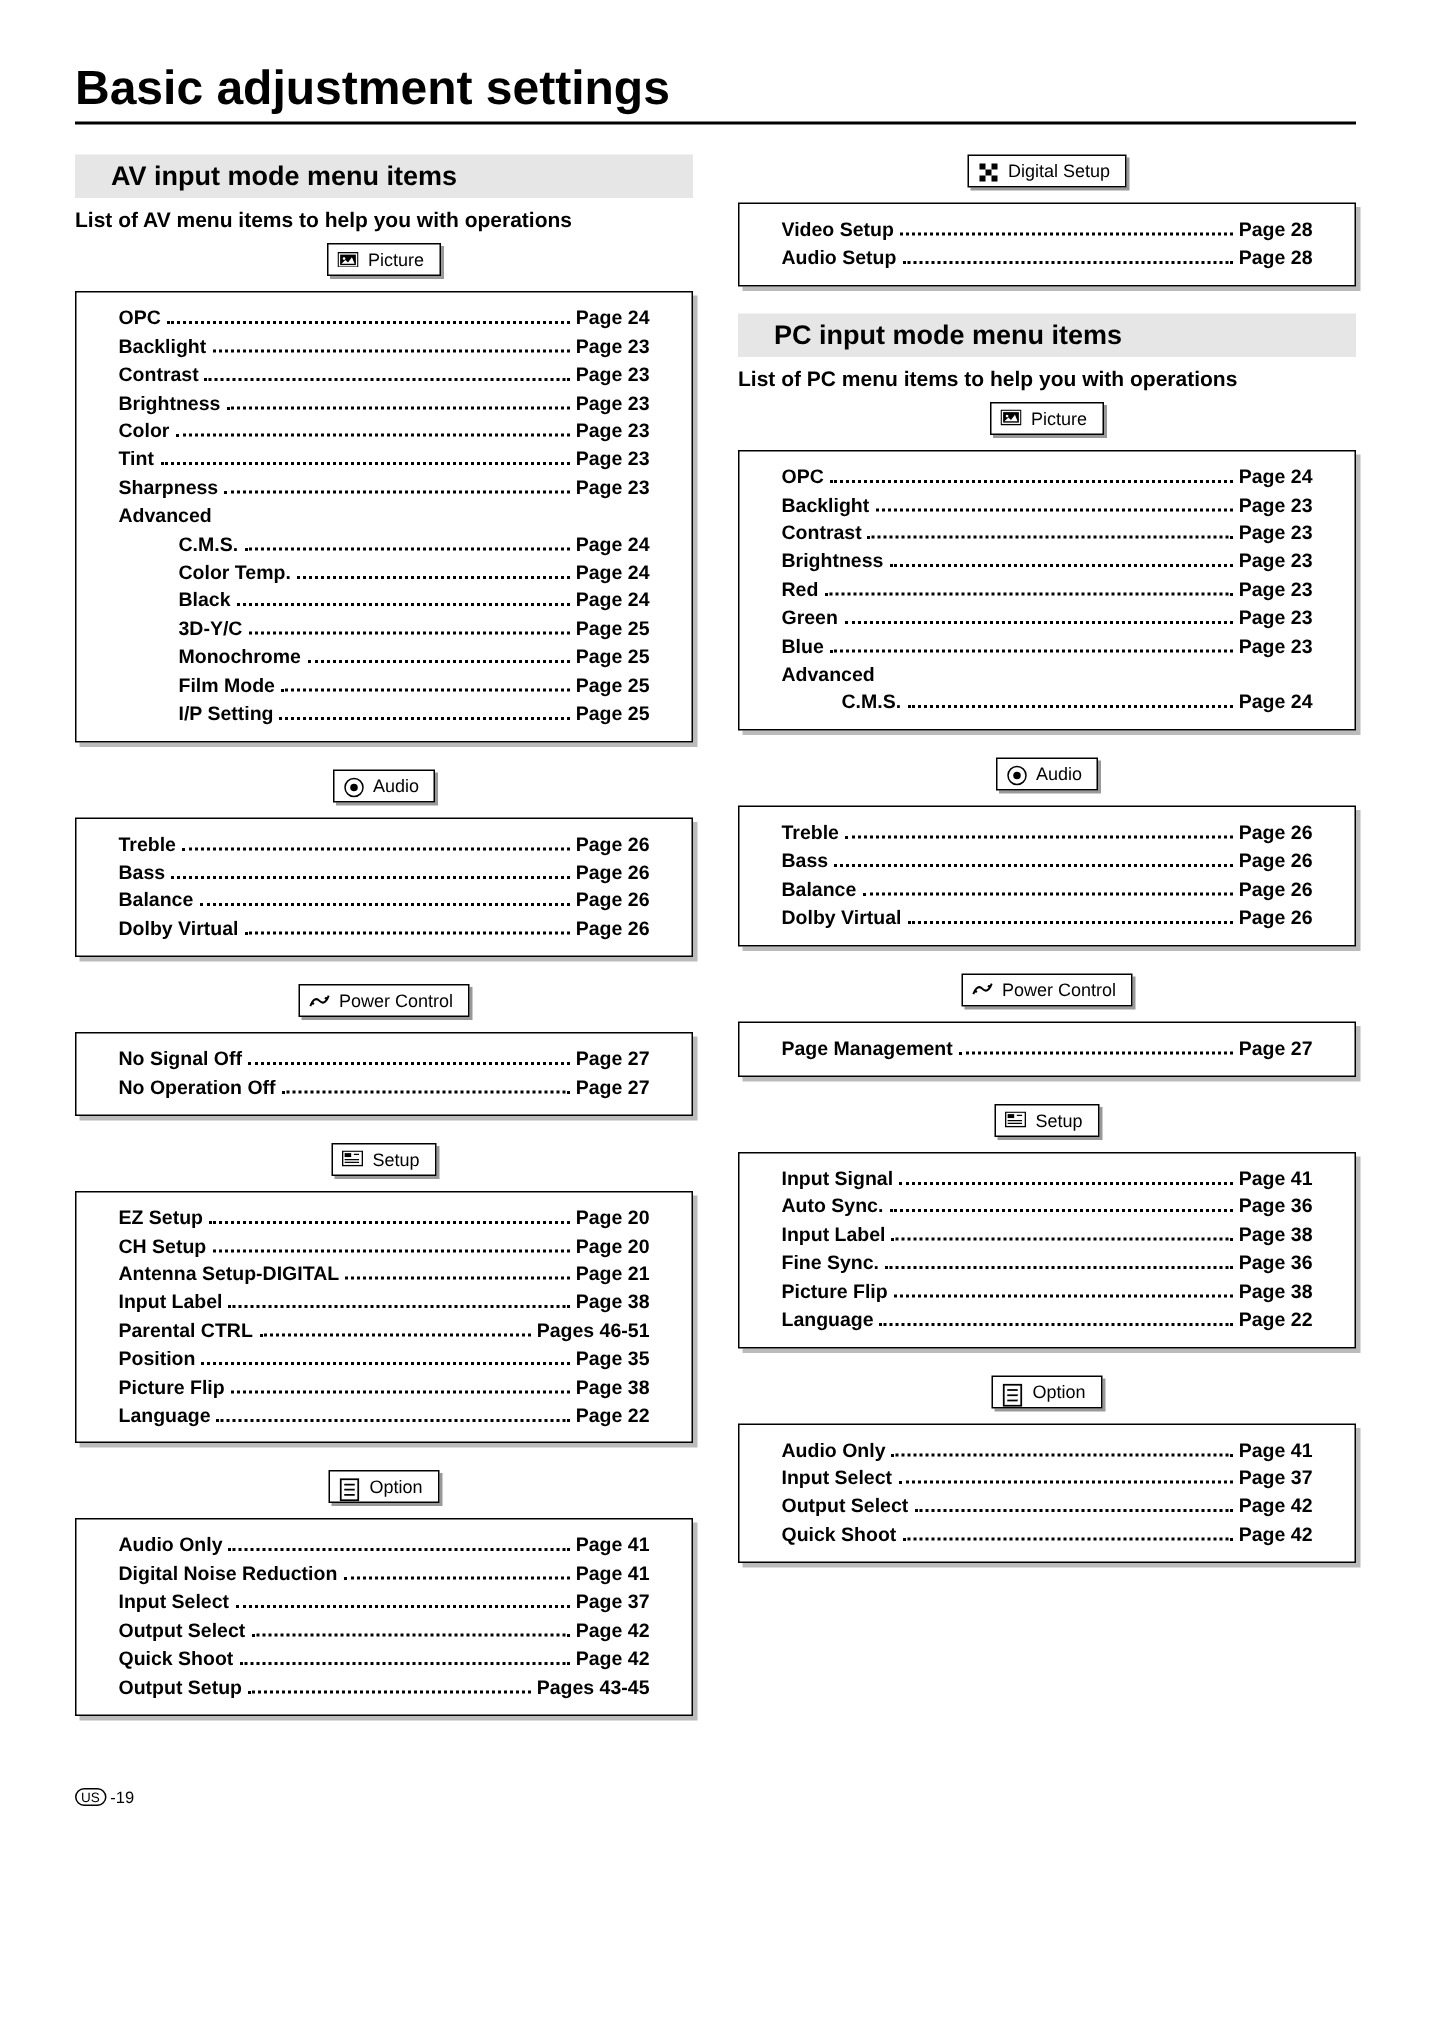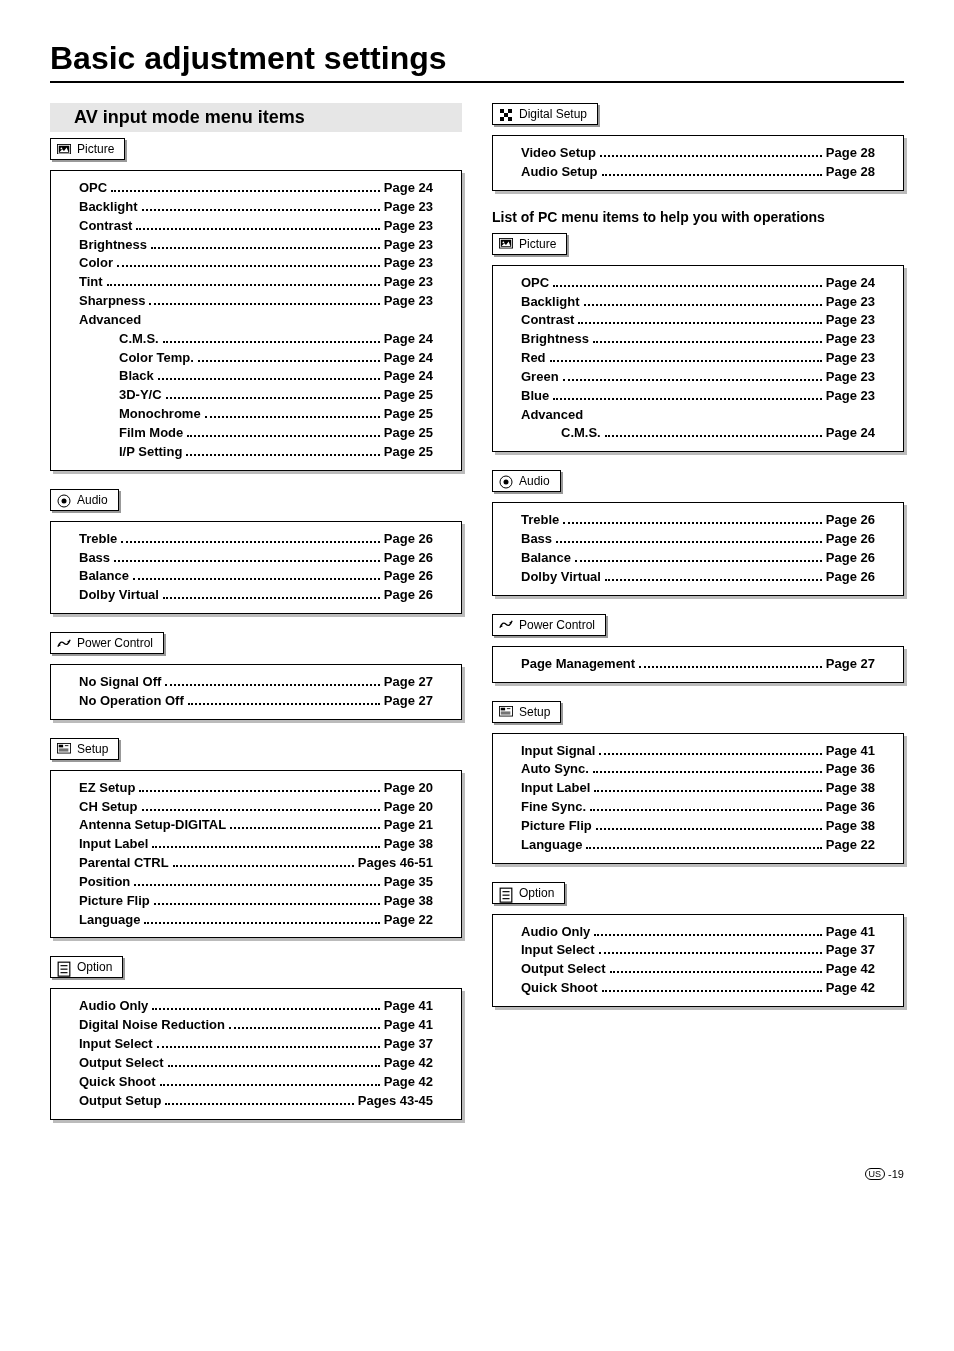--- a/index.html
+++ b/index.html
@@ -45,20 +45,21 @@
     align-items: center;
     gap: 6px;
     border: 1px solid #000;
     padding: 3px 10px 3px 6px;
     font-size: 12px;
     margin: 0 0 6px 0;
     box-shadow: 2px 2px 0 #999;
     background: #fff;
   }
   .tab-wrap {
+    text-align: center;
     margin-bottom: 4px;
   }
   .icon {
     width: 14px;
     height: 12px;
     display: inline-block;
   }
   .box {
     border: 1px solid #000;
     padding: 8px 28px;
@@ -78,21 +79,20 @@
   .row .dots {
     flex: 1 1 auto;
     border-bottom: 2px dotted #000;
     margin: 0 4px 3px 4px;
     min-width: 10px;
   }
   .row .page { flex: 0 0 auto; }
   .row.indent .label { padding-left: 40px; }
   .row.heading-only { }
   .footer {
-    text-align: right;
     font-size: 11px;
     margin-top: 30px;
   }
   .footer .us {
     display:inline-block;
     border:1px solid #000;
     border-radius:8px;
     padding:0 3px;
     font-size:9px;
     vertical-align:1px;
@@ -100,20 +100,21 @@
 </style>
 </head>
 <body>
 
 <h1 class="page-title">Basic adjustment settings</h1>
 <div class="page-title-underline"></div>
 
 <div class="columns">
   <div class="col" id="left-col">
       <div class="section-heading">AV input mode menu items</div>
+      <div class="section-sub">List of AV menu items to help you with operations</div>
       <div class="tab-wrap"><span class="tab-label">
           <span class="icon"><svg viewBox="0 0 16 12">
               <rect x="0.5" y="0.5" width="15" height="11" fill="none" stroke="#000"></rect>
               <rect x="2" y="2" width="12" height="8" fill="#000"></rect>
               <circle cx="5" cy="5" r="1" fill="#fff"></circle>
               <path d="M3 9 L6 6 L8 8 L11 4 L13 9 Z" fill="#fff"></path>
             </svg></span>
           <span>Picture</span>
         </span></div>
       <div class="box">
@@ -350,20 +351,21 @@
           <span class="label">Video Setup</span>
           <span class="dots"></span>
           <span class="page">Page 28</span>
         </div>
         <div class="row">
           <span class="label">Audio Setup</span>
           <span class="dots"></span>
           <span class="page">Page 28</span>
         </div>
       </div>
+      <div class="section-heading">PC input mode menu items</div>
       <div class="section-sub">List of PC menu items to help you with operations</div>
       <div class="tab-wrap"><span class="tab-label">
           <span class="icon"><svg viewBox="0 0 16 12">
               <rect x="0.5" y="0.5" width="15" height="11" fill="none" stroke="#000"></rect>
               <rect x="2" y="2" width="12" height="8" fill="#000"></rect>
               <circle cx="5" cy="5" r="1" fill="#fff"></circle>
               <path d="M3 9 L6 6 L8 8 L11 4 L13 9 Z" fill="#fff"></path>
             </svg></span>
           <span>Picture</span>
         </span></div>

